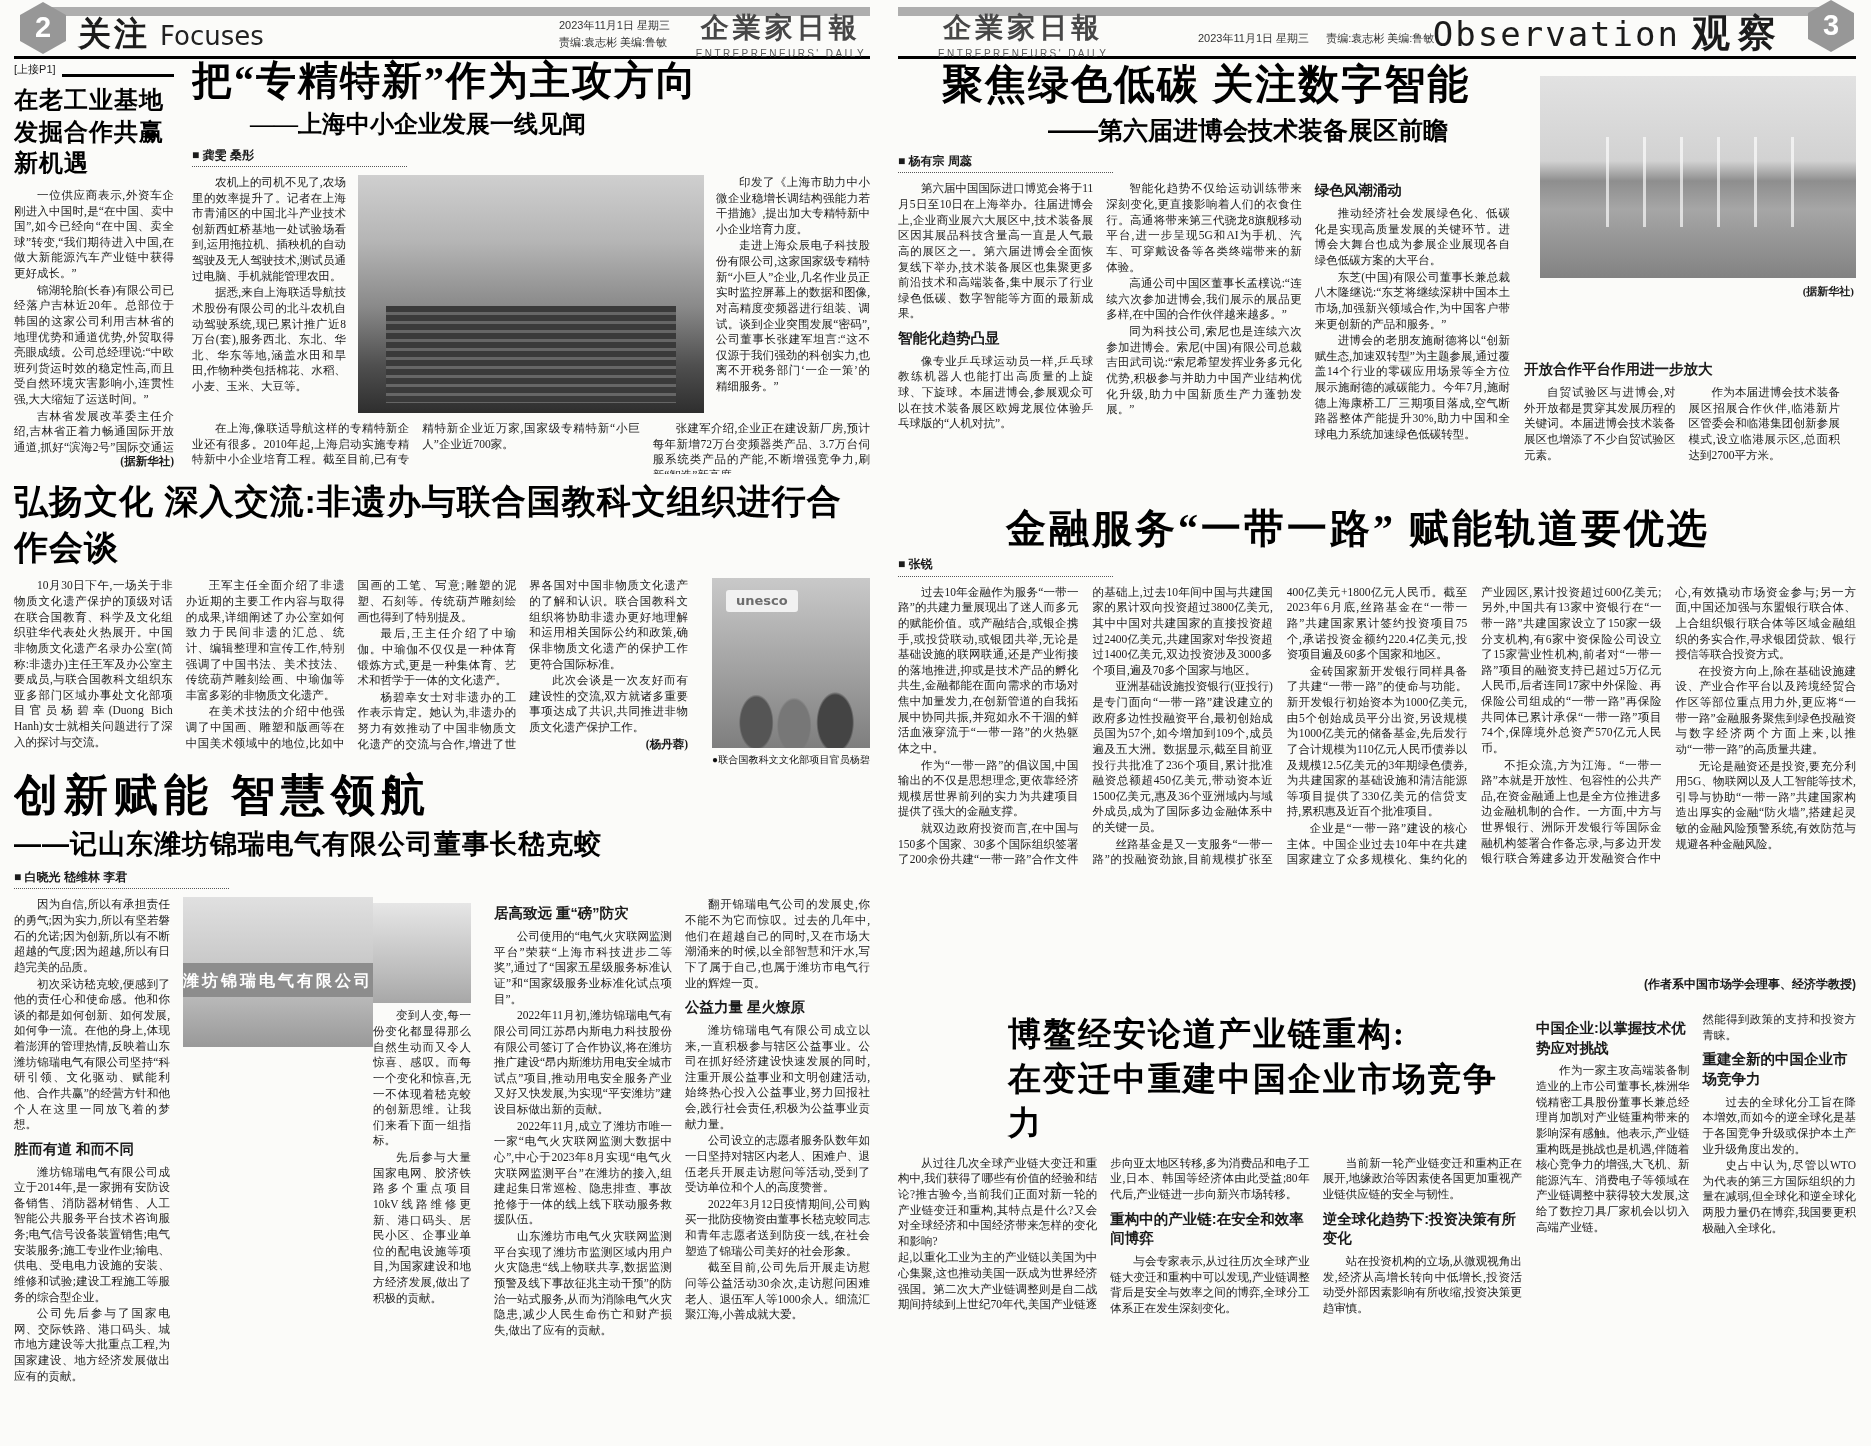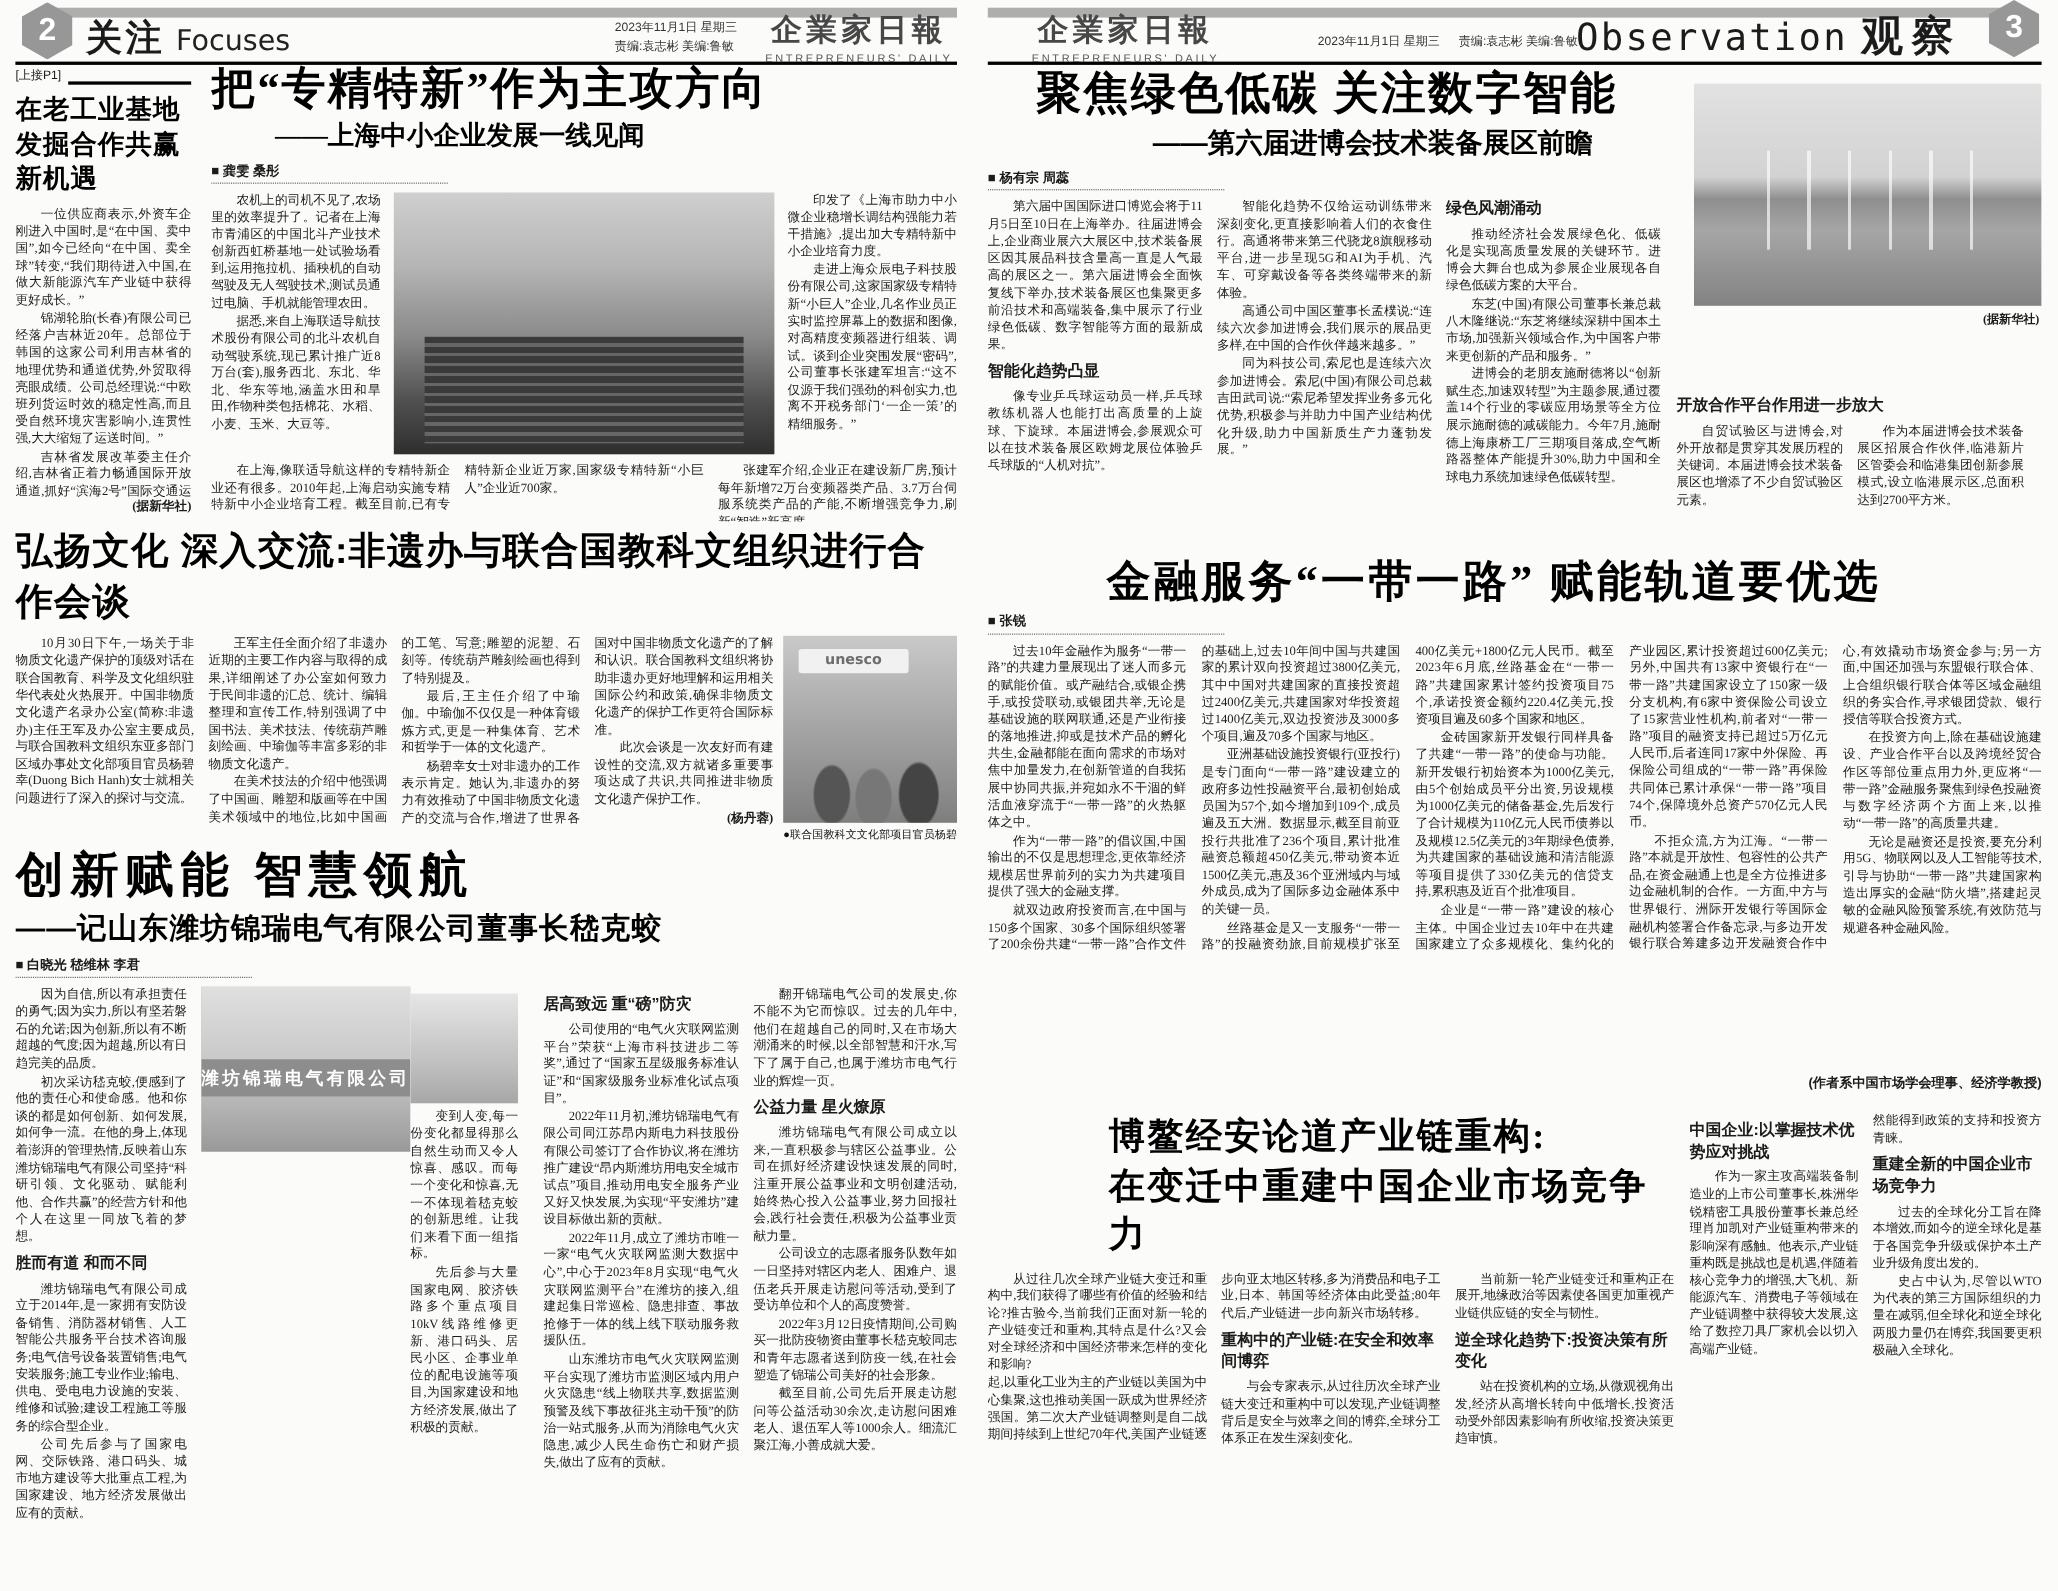--- a/index.html
+++ b/index.html
@@ -62,26 +62,26 @@
   #artB .bcol1{width:154px;overflow:hidden;}
   #artB .bphoto{width:346px;height:238px;
      background:linear-gradient(180deg,#cfcfcf 0%,#b5b5b5 28%,#8a8a8a 55%,#4f4f4f 80%,#2e2e2e 100%);}
   #artB .bphoto .rack{position:absolute;left:8%;right:8%;top:55%;bottom:4%;
      background:repeating-linear-gradient(180deg,#3a3a3a 0 6px,#666 6px 9px);}
   #artB .bcol3{flex:1;overflow:hidden;}
   #artB .below{columns:3;column-gap:13px;height:64px;overflow:hidden;margin-top:6px;}
 
   #artC{left:0;top:478px;width:856px;height:290px;}
   #artC .ttl{font-size:34px;letter-spacing:1px;margin-bottom:8px;}
-  #artC .crow{display:flex;gap:9px;}
+  #artC .crow{display:flex;gap:24px;}
   #artC .ccols{flex:1;columns:4;column-gap:13px;height:232px;overflow:hidden;}
   #artC .cphoto{width:158px;}
   #artC .uphoto{height:170px;background:linear-gradient(180deg,#c9c9c9,#9d9d9d 60%,#7e7e7e);}
   #artC .uchip{position:absolute;top:12px;left:14px;background:#f1f1f1;color:#6d6d6d;
-     font-family:"DejaVu Sans",sans-serif;font-weight:bold;font-size:13px;padding:2px 24px;border-radius:3px;}
+     font-family:"DejaVu Sans",sans-serif;font-weight:bold;font-size:13px;padding:2px 10px;border-radius:3px;}
   #artC .figs{position:absolute;bottom:0;left:0;right:0;height:60%;
      background:radial-gradient(ellipse 22% 55% at 28% 75%,#555 0 45%,transparent 50%),
                 radial-gradient(ellipse 22% 55% at 52% 78%,#777 0 45%,transparent 50%),
                 radial-gradient(ellipse 24% 60% at 78% 75%,#444 0 45%,transparent 50%);}
 
   #artD{left:0;top:772px;width:856px;height:670px;}
   #artD .ttl{font-size:44px;letter-spacing:6px;line-height:1.1;}
   #artD .sub{font-size:27px;margin:6px 0 6px 0;letter-spacing:1px;}
   #artD .drow{display:flex;gap:13px;margin-top:8px;height:538px;}
   #artD .dcol1{width:156px;overflow:hidden;}

